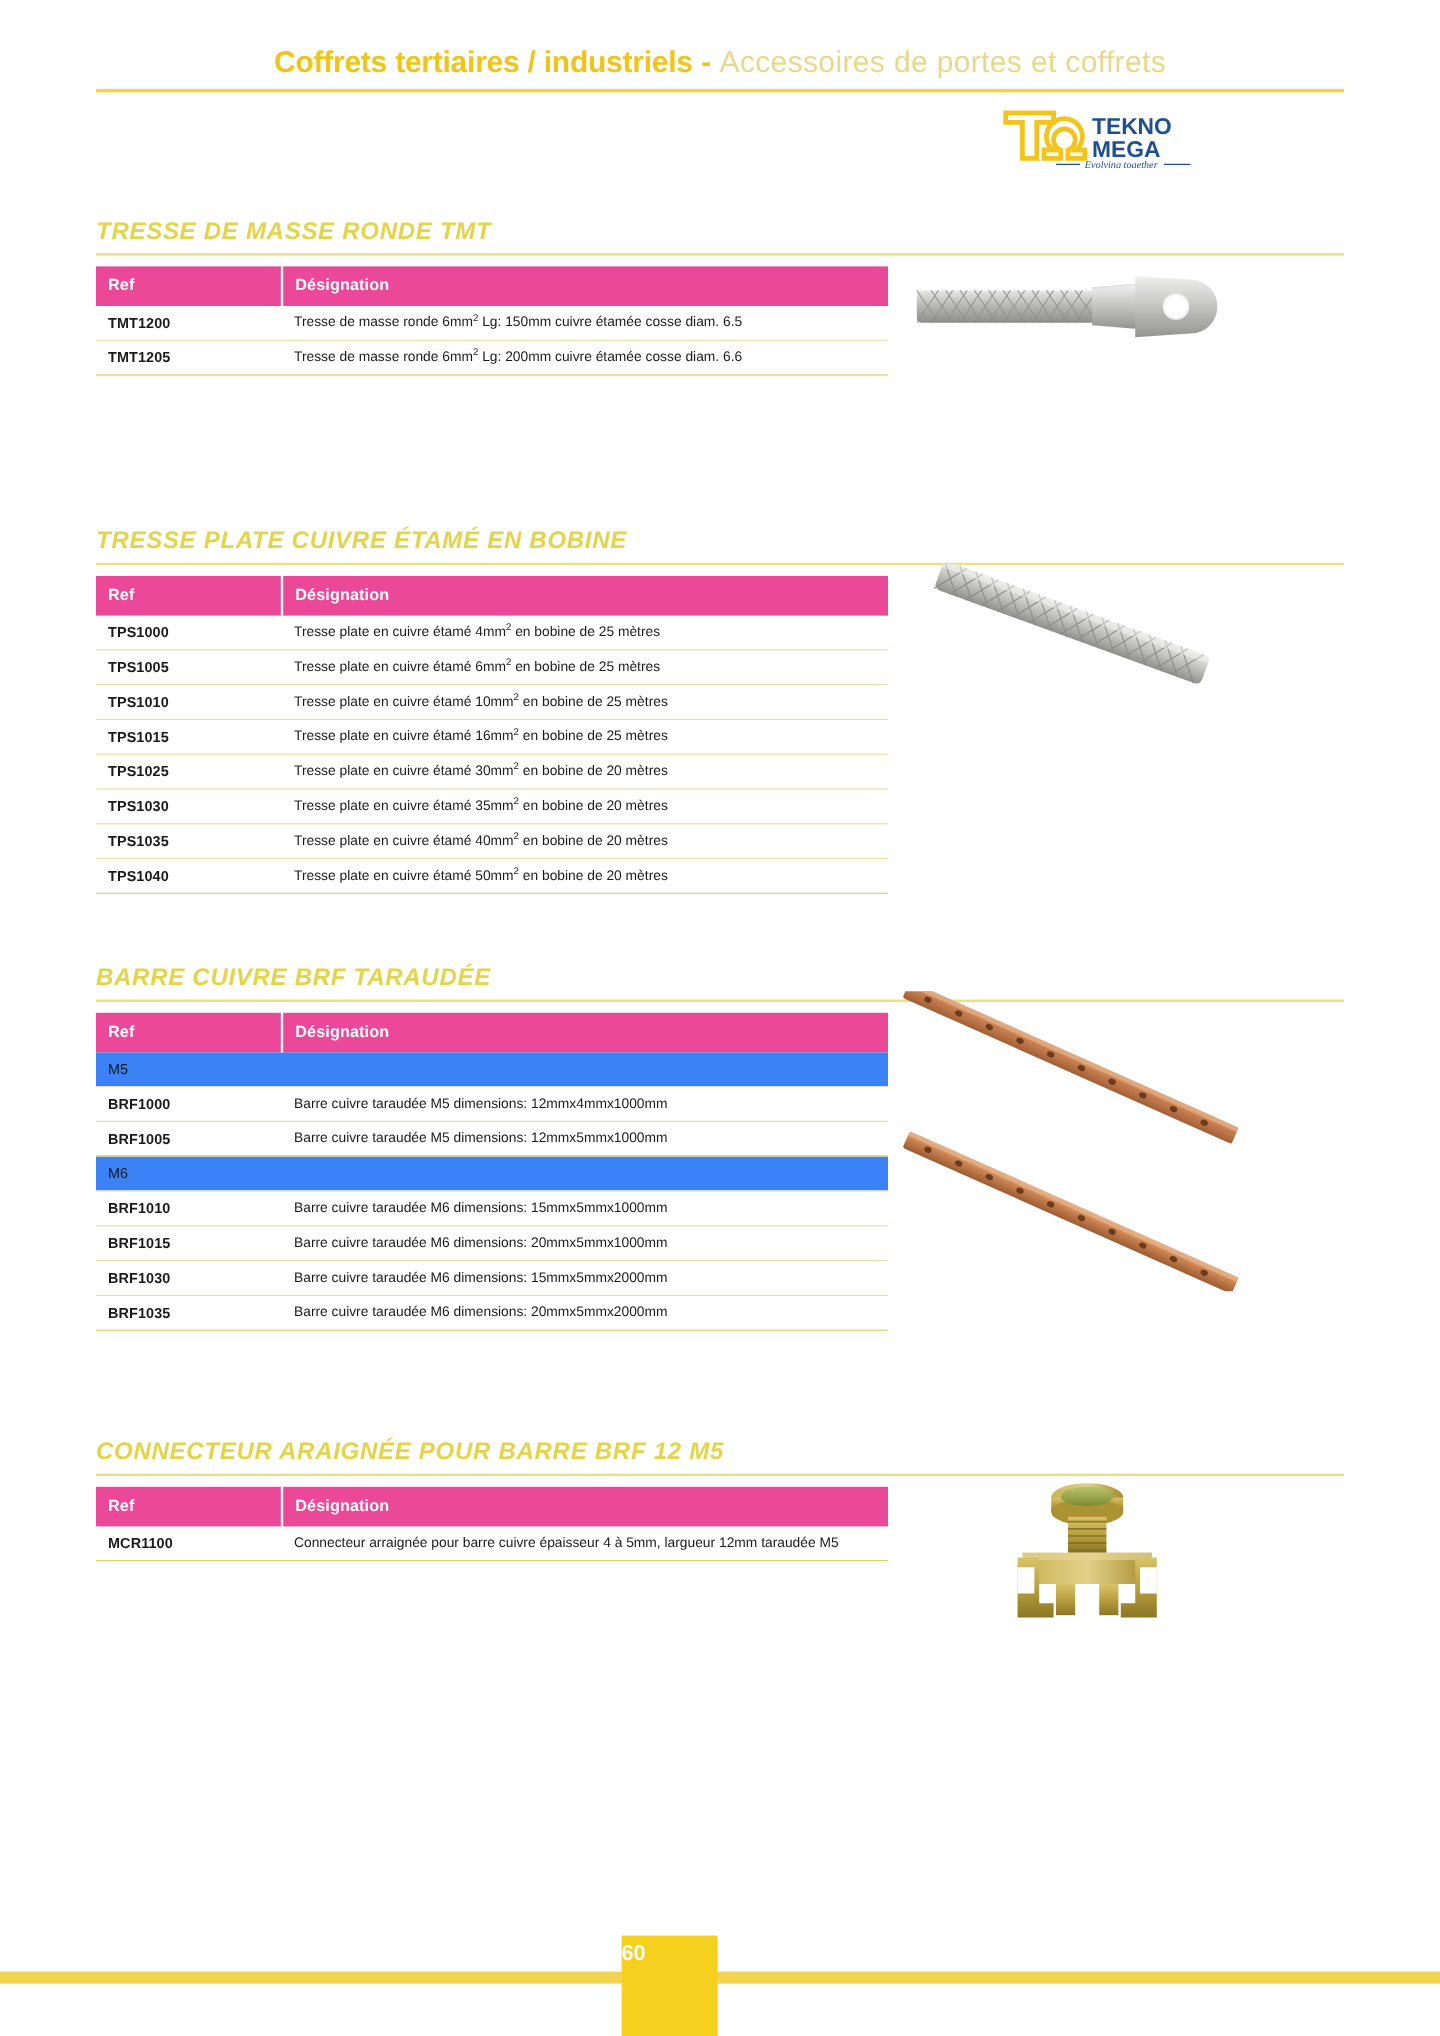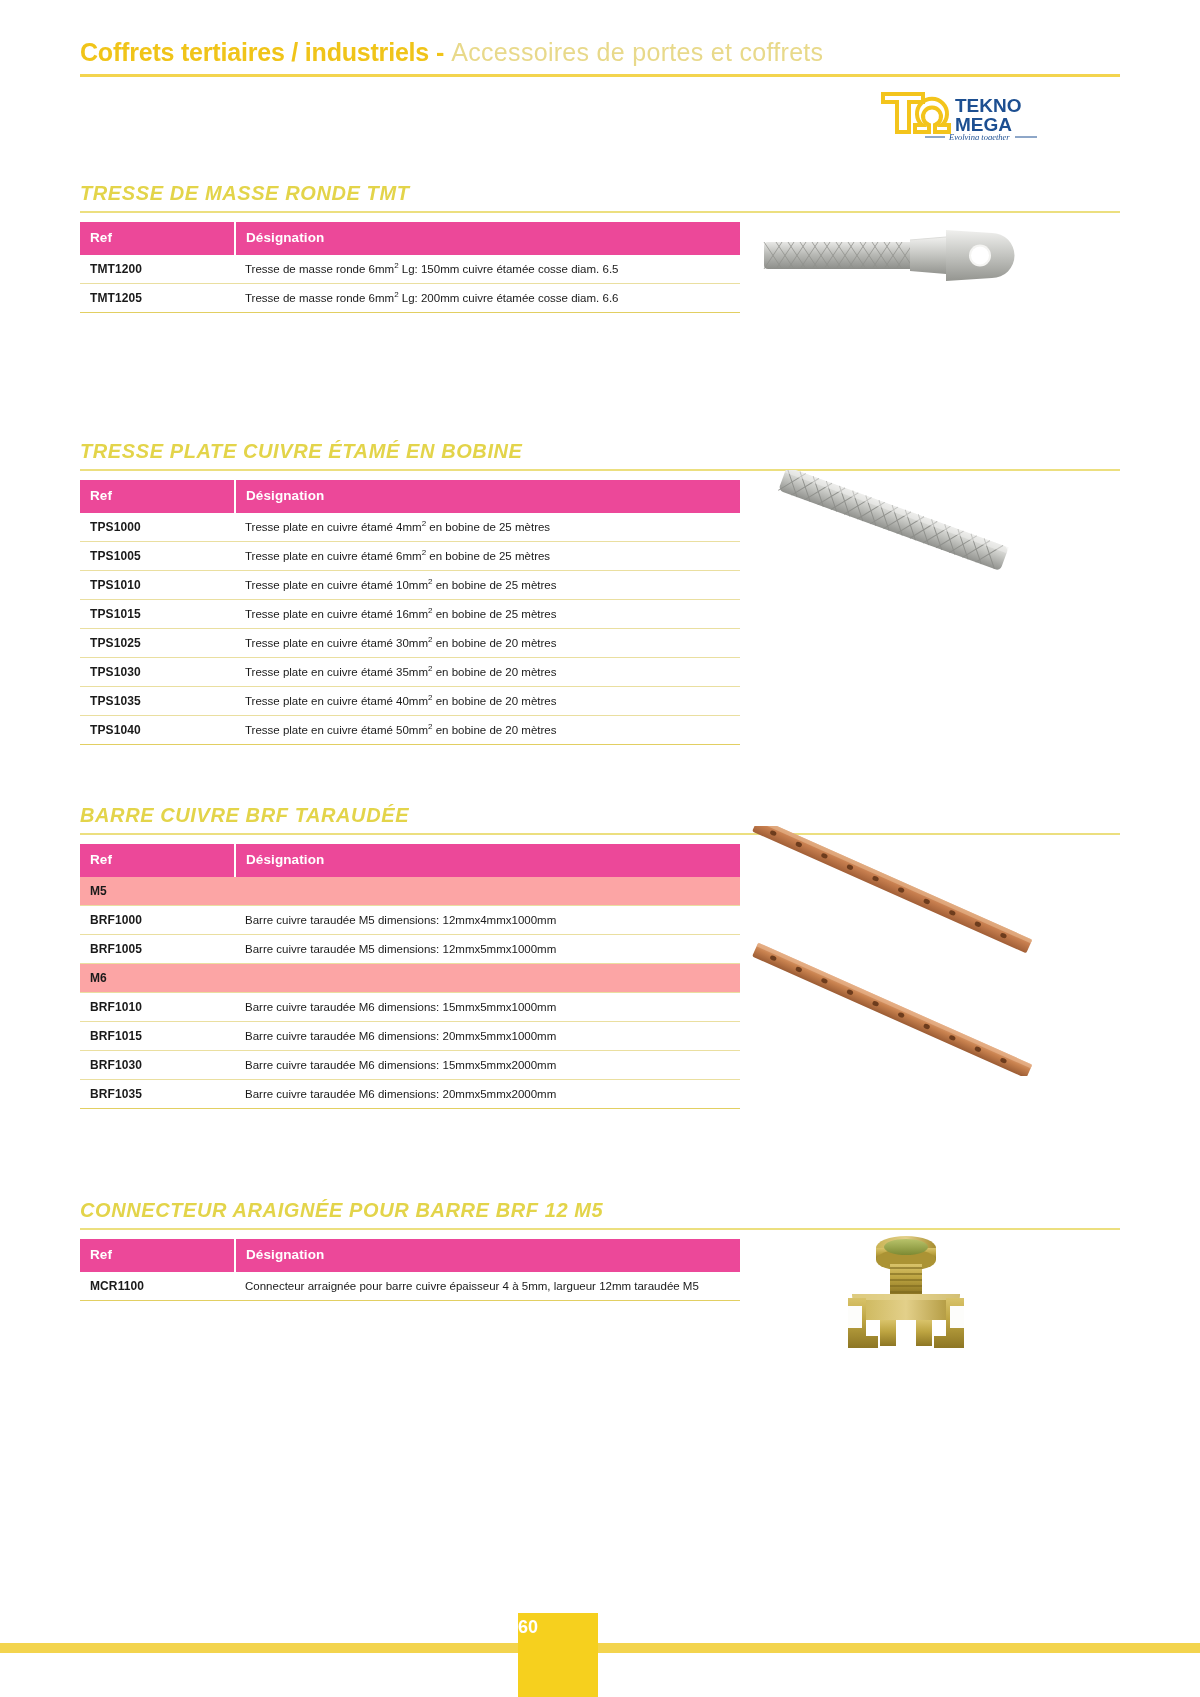--- a/index.html
+++ b/index.html
@@ -15,20 +15,21 @@
     color: #1a1a1a;
     overflow: hidden;
   }
 
   
   .page-header {
     position: absolute;
     left: 80px;
     top: 38px;
     width: 1040px;
+    text-align: center;
   }
   .header-title {
     font-size: 25px;
     line-height: 1.15;
     white-space: nowrap;
   }
   .header-title .t-bold {
     font-weight: bold;
     color: #f0c419;
     letter-spacing: -0.2px;
@@ -45,21 +46,21 @@
   .header-rule {
     margin-top: 7px;
     height: 3px;
     background: #f3d44e;
     width: 1040px;
   }
 
   
   .logo {
     position: absolute;
-    left: 881px;
+    left: 836px;
     top: 88px;
     width: 160px;
     height: 52px;
   }
 
   
   .section {
     position: absolute;
     left: 80px;
     width: 1040px;
@@ -111,22 +112,22 @@
     border-bottom: 1px solid #eadfa0;
     vertical-align: middle;
     height: 12px;
   }
   .tbl tbody td.c-ref-cell {
     font-weight: bold;
     font-size: 12px;
     letter-spacing: 0.1px;
   }
   .tbl tbody tr.group td {
-    background: #fca5a5;
-    font-weight: bold;
+    background: #3b82f6;
+    font-weight: normal;
     font-size: 12px;
     border-bottom: 1px solid #eadfa0;
   }
   .tbl tbody tr:last-child td {
     border-bottom: 1.5px solid #e2cf62;
   }
   sup { font-size: 8px; vertical-align: super; line-height: 0; }
 
   
   .product-img {

